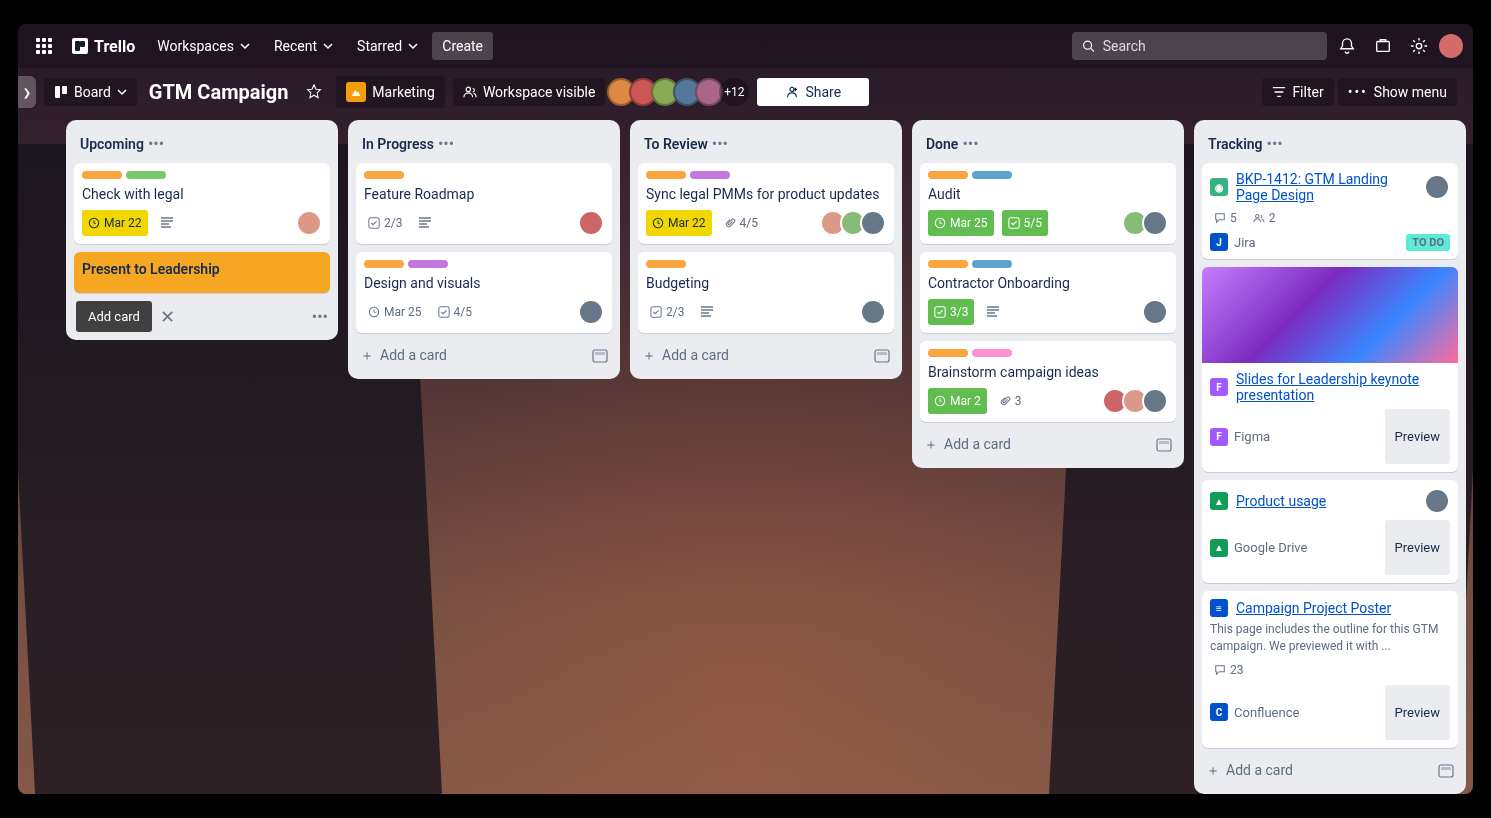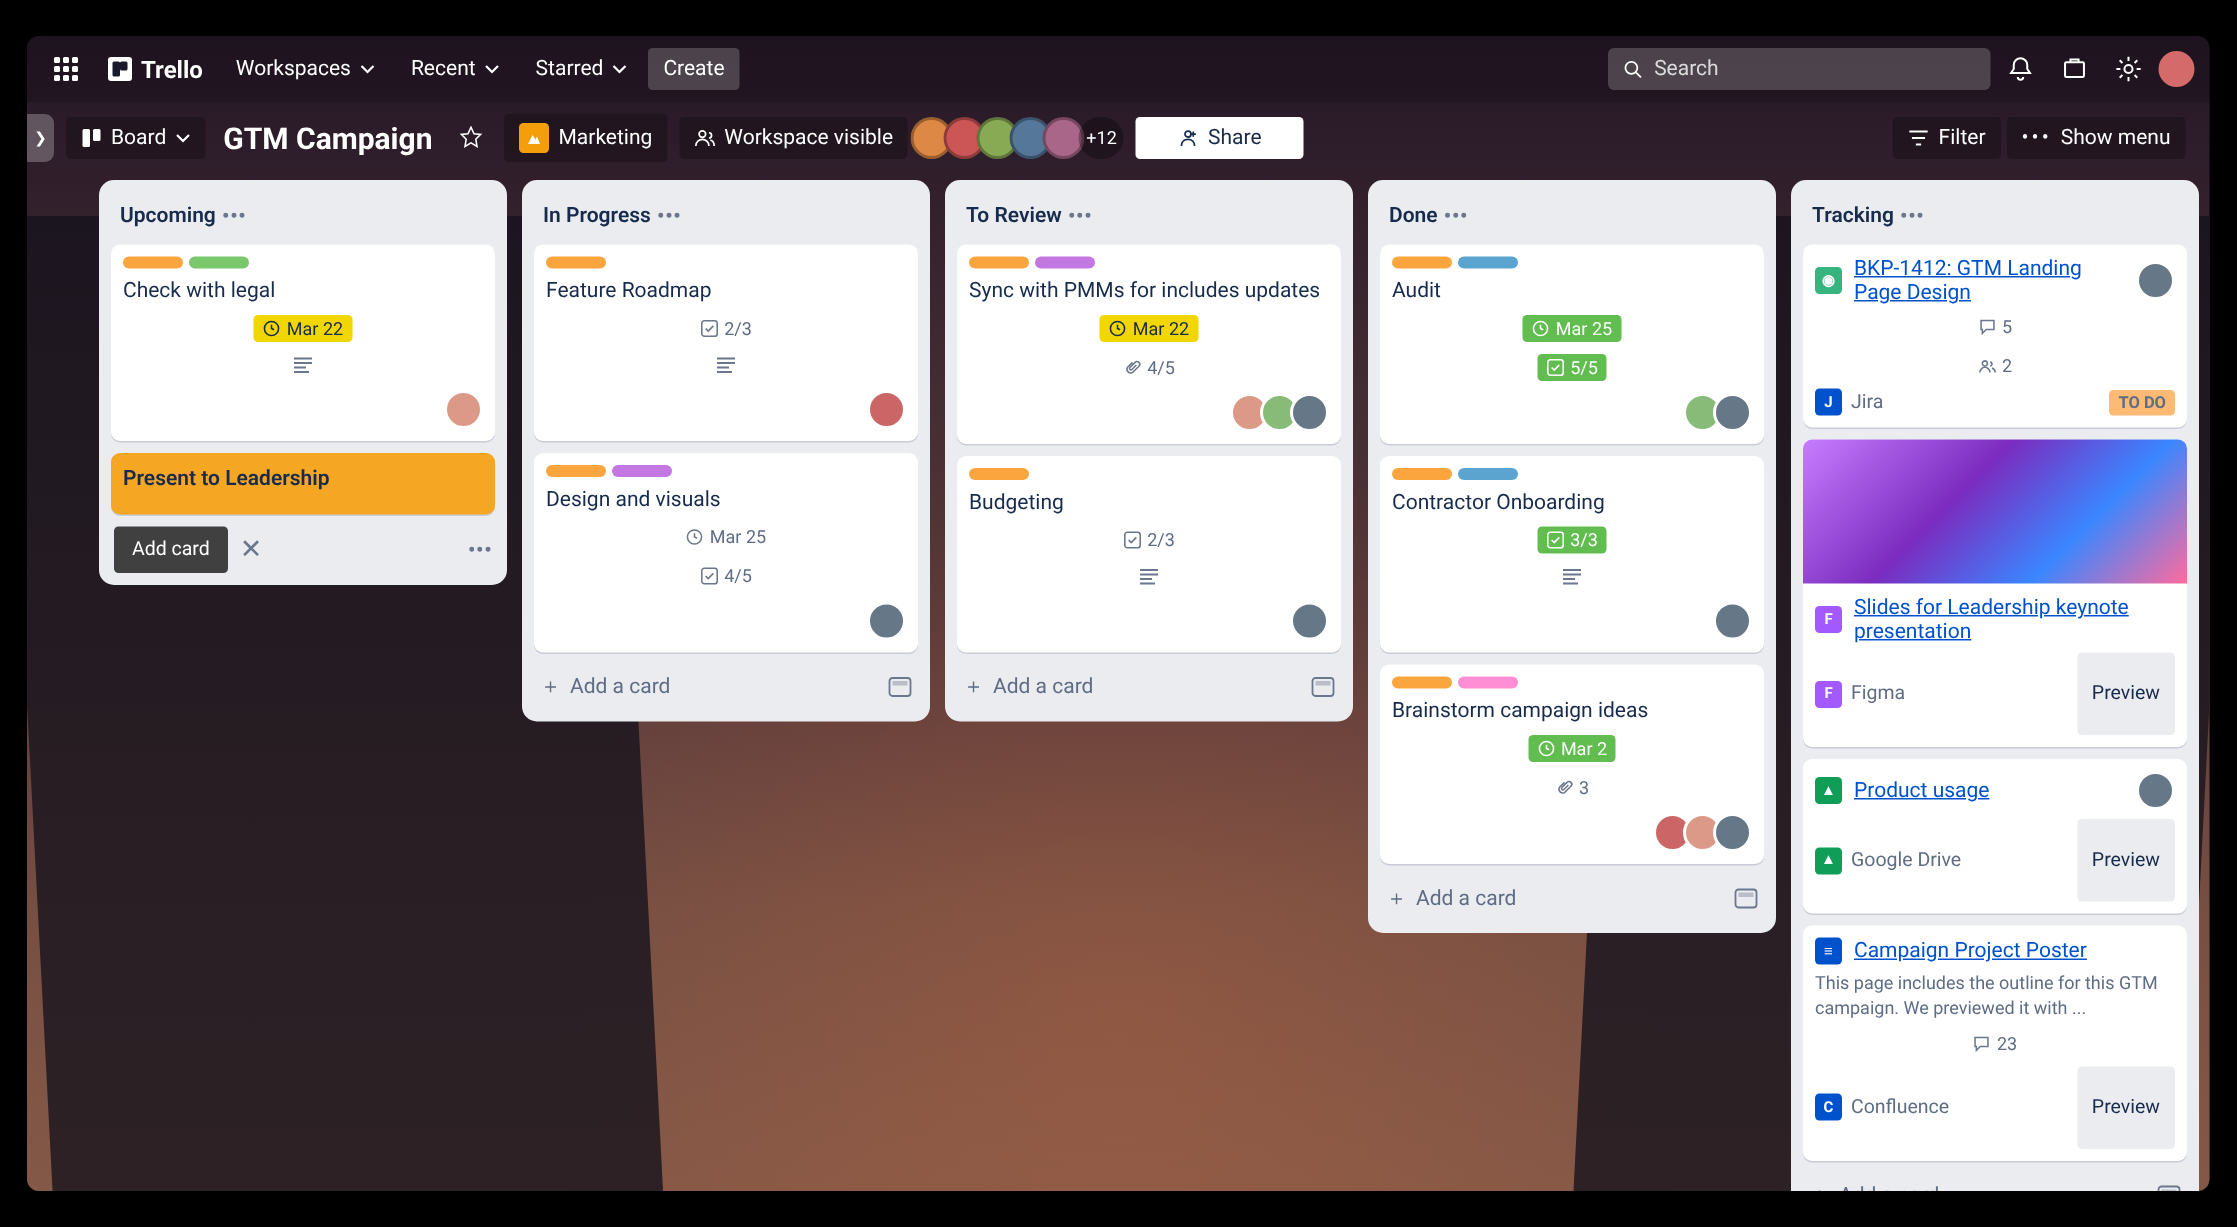--- a/index.html
+++ b/index.html
@@ -50,21 +50,21 @@
 .list { width:272px; background:#ebecf0; border-radius:10px; padding:8px; flex-shrink:0; display:flex; flex-direction:column; gap:8px; }
 .list-header { display:flex; align-items:center; padding:4px 6px 0; }
 .list-title { font-weight:600; color:#172b4d; font-size:14px; }
 .list-menu { color:#6b778c; cursor:pointer; padding:2px 4px; }
 
 .card { background:#fff; border-radius:6px; padding:8px; box-shadow:0 1px 0 rgba(9,30,66,.15); cursor:pointer; }
 .labels { display:flex; gap:4px; margin-bottom:6px; }
 .label { width:40px; height:8px; border-radius:4px; }
 .l-orange{background:#faa53d;} .l-green{background:#7bc86c;} .l-purple{background:#c377e0;} .l-blue{background:#5ba4cf;} .l-pink{background:#ff8ed4;}
 .card-title { font-size:14px; color:#172b4d; line-height:1.35; margin-bottom:6px; }
-.card-foot { display:flex; align-items:center; gap:8px; flex-wrap:wrap;flex-direction:column; }
+.card-foot { display:flex; gap:8px; flex-wrap:wrap; }
 .badge { display:inline-flex; align-items:center; gap:4px; font-size:12px; color:#5e6c84; padding:2px 4px; border-radius:3px; }
 .badge.yellow { background:#f2d600; color:#172b4d; padding:2px 6px; }
 .badge.green { background:#61bd4f; color:#fff; padding:2px 6px; }
 .card-members { margin-left:auto; display:flex; }
 .card-members .mav { width:26px; height:26px; border-radius:50%; margin-left:-6px; border:2px solid #fff; }
 .m1{background:#d98;} .m2{background:#678;} .m3{background:#8b7;} .m4{background:#c66;}
 
 .card.highlight { background:#f5a623; }
 .card.highlight .card-title { font-weight:600; }
 
@@ -79,21 +79,21 @@
 .add-a-card .plus { margin-right:6px; }
 .template-icon { color:#6b778c; }
 
 
 .track-card .link-title { color:#0052cc; text-decoration:underline; font-size:14px; }
 .cover { height:96px; border-radius:6px 6px 0 0; margin:-8px -8px 8px -8px; background: linear-gradient(135deg,#c77dff 0%, #7b2cbf 40%, #3a86ff 70%, #ff6b9d 100%); }
 .row { display:flex; align-items:center; gap:8px; }
 .src-row { display:flex; align-items:center; justify-content:space-between; margin-top:6px; }
 .src { display:flex; align-items:center; gap:6px; color:#5e6c84; font-size:13px; }
 .preview-btn { background:#ebecf0; border-radius:3px; padding:20px 10px; font-size:13px; color:#172b4d; cursor:pointer; }
-.tag-todo { background:#fdba74; color:#5e6c84; font-size:11px; font-weight:700; padding:2px 6px; border-radius:3px; margin-left:auto; }
+.tag-todo { background:#5eead4; color:#5e6c84; font-size:11px; font-weight:700; padding:2px 6px; border-radius:3px; margin-left:auto; }
 .desc-text { font-size:12px; color:#5e6c84; margin:4px 0 6px; line-height:1.4; }
 .app-sq { width:18px; height:18px; border-radius:3px; flex-shrink:0; display:flex; align-items:center; justify-content:center; font-size:10px; color:#fff; font-weight:700; }
 .sq-jira{background:#0052cc;} .sq-figma{background:#a259ff;} .sq-gdrive{background:#0f9d58;} .sq-conf{background:#0052cc;} .sq-green{background:#36b37e;}
 
 svg { display:block; }
 </style>
 </head>
 <body>
 
 <div class="app-frame">
@@ -338,21 +338,21 @@
     <div class="list">
       <div class="list-header">
         <span class="list-title">To Review</span>
         <span class="list-menu">•••</span>
       </div>
       <div class="card">
         <div class="labels">
             <span class="label l-orange"></span>
             <span class="label l-purple"></span>
           </div>
-        <div class="card-title">Sync with PMMs for includes updates</div>
+        <div class="card-title">Sync legal PMMs for product updates</div>
         <div class="card-foot">
           <span class="badge yellow">
               <svg width="12" height="12" viewBox="0 0 14 14">
                 <circle cx="7" cy="7" r="5.5" stroke="#172b4d" fill="none" stroke-width="1.2"></circle>
                 <path d="M7 4v3l2 1" stroke="#172b4d" stroke-width="1.2" fill="none"></path>
               </svg>
               <span>Mar 22</span>
             </span>
           <span class="badge">
               <svg width="12" height="12" viewBox="0 0 14 14">

